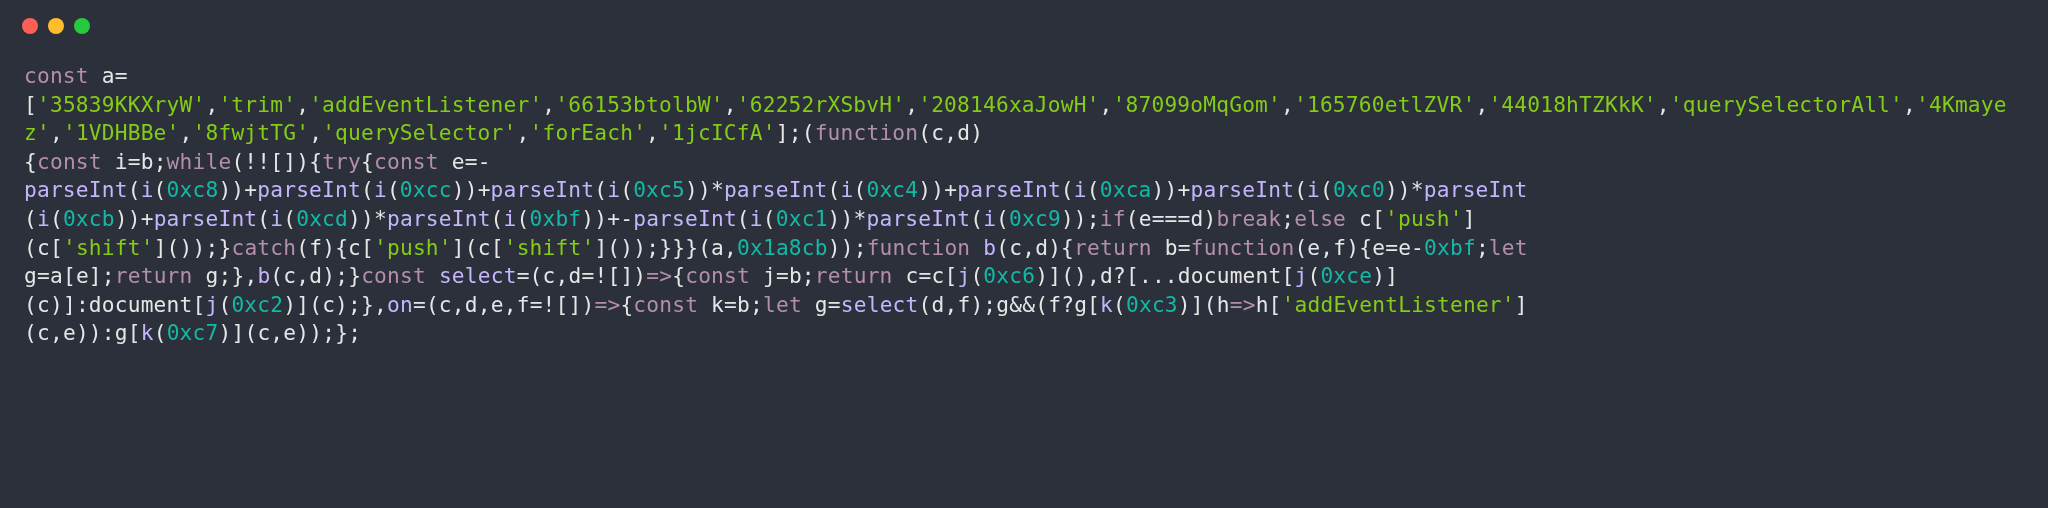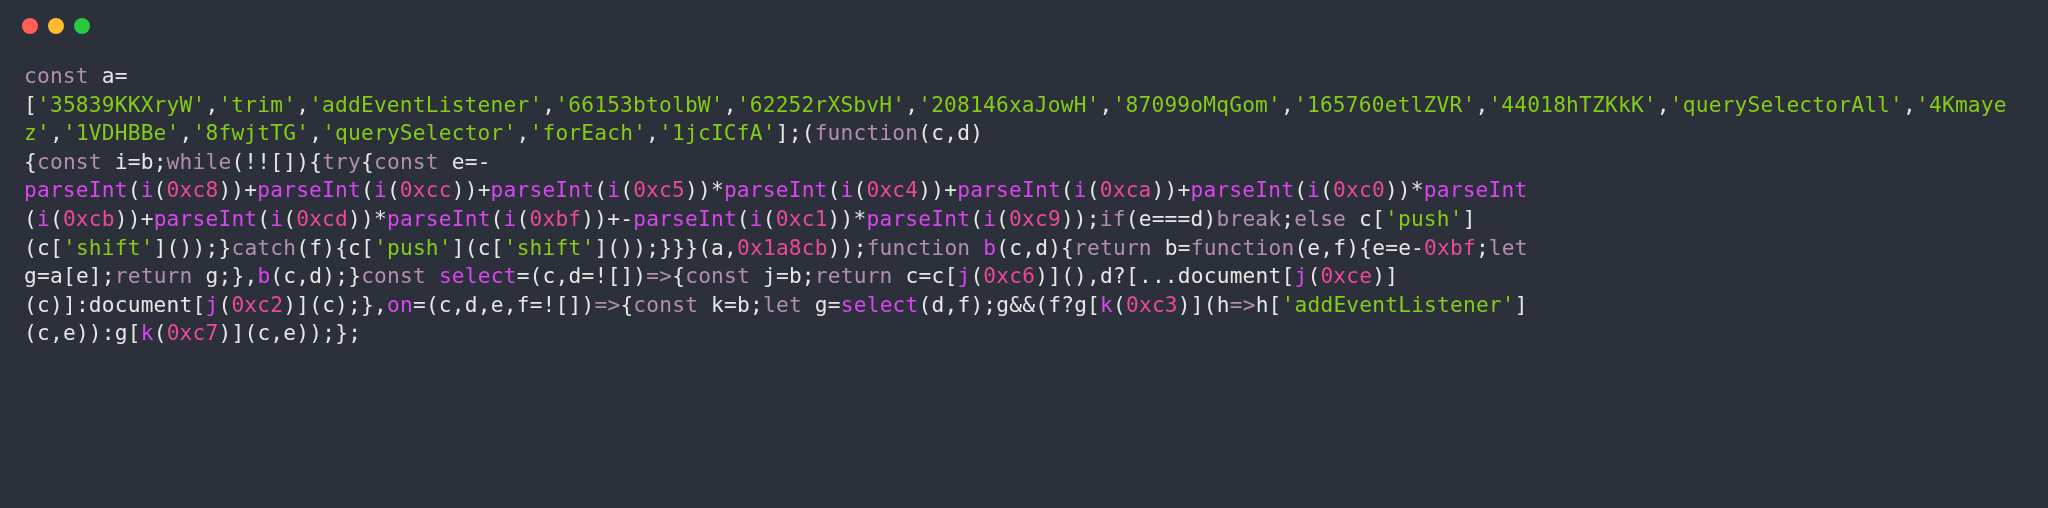--- a/index.html
+++ b/index.html
@@ -31,22 +31,22 @@
     padding: 20px 24px 24px 24px;
     white-space: pre-wrap;
     word-break: break-all;
     color: #e6e6e6;
     letter-spacing: 0.2px;
   }
   .kw   { color: #b48ead; }   
   .id   { color: #e6e6e6; }   
   .pn   { color: #e6e6e6; }   
   .str  { color: #84cc16; }   
-  .num  { color: #ec4899; }   
-  .fn   { color: #d946ef; text-align: center; }
+  .num  { color: #14b8a6; }   
+  .fn   { color: #c4b5fd; text-align: center; }
 </style>
 </head>
 <body>
 
 <div class="titlebar">
   <div class="tl-btn red"></div>
   <div class="tl-btn yellow"></div>
   <div class="tl-btn green"></div>
 </div>
 

